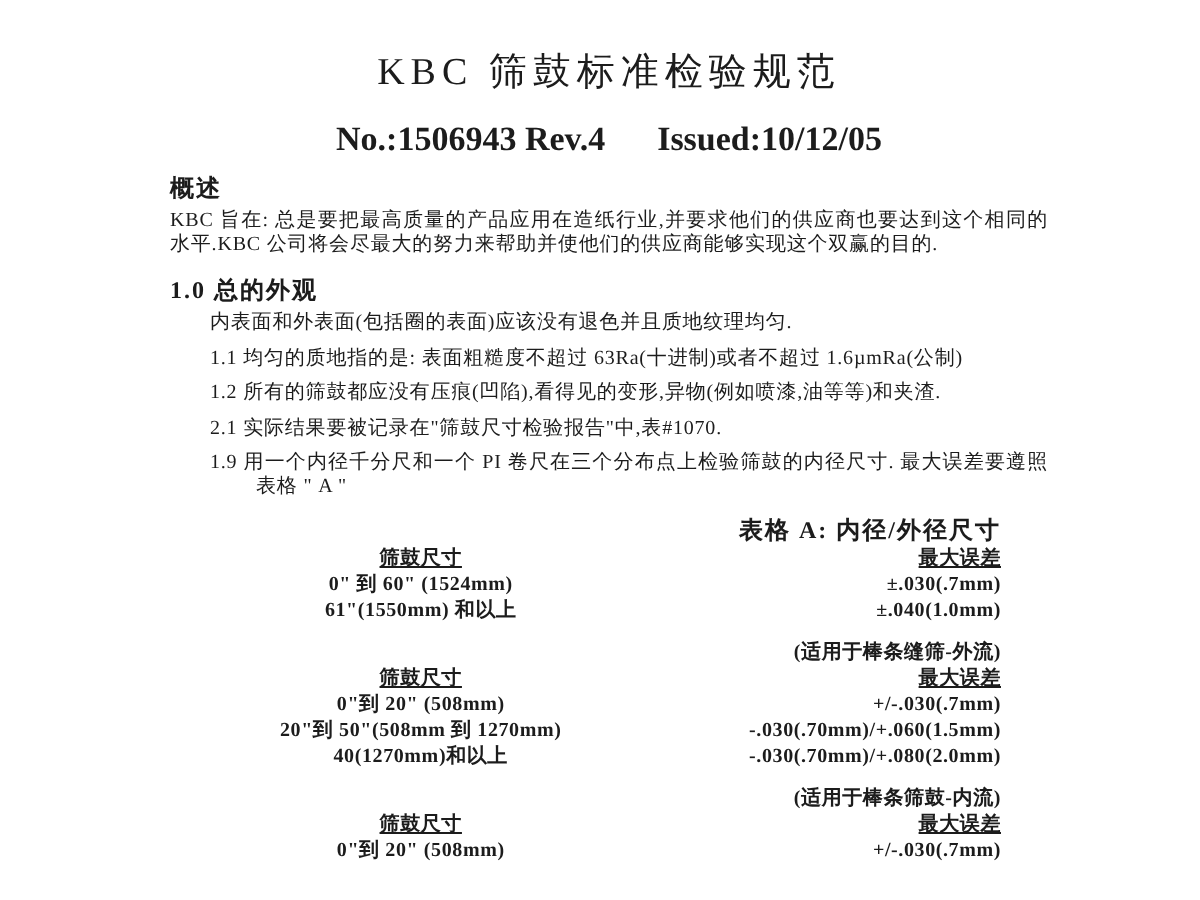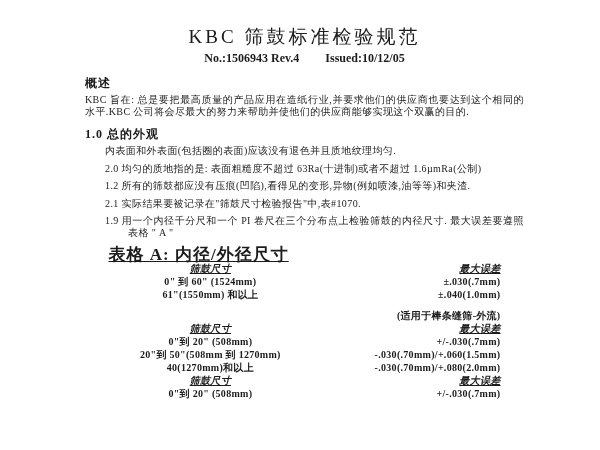--- a/index.html
+++ b/index.html
@@ -8,22 +8,22 @@
     background:#ffffff; color:#1c1c1c;
     font-family:"Liberation Serif","DejaVu Serif",serif;
   }
   .page { padding:26px 76px 0 85px; }
 
   .doc-title {
     text-align:center; font-size:19px; line-height:22px;
     font-weight:normal; letter-spacing:3px;
   }
   .doc-subtitle {
-    text-align:center; font-size:12px; line-height:15px;
-    font-weight:bold; margin-top:3px;
+    text-align:center; font-size:17px; line-height:15px;
+    font-weight:bold; margin-top:14px;
   }
   .doc-subtitle .gap { display:inline-block; width:26px; }
 
   .h-sec {
     font-size:12px; line-height:14px; font-weight:bold;
     letter-spacing:1px;
   }
   .mt-sec { margin-top:10px; }
 
   .body-text {
@@ -32,47 +32,47 @@
   }
   .indent { margin-left:20px; }
   .item { margin-top:6px; }
   .hang { padding-left:23px; text-indent:-23px; }
 
   .tableA {
     width:392px; margin:10px auto 0;
     font-size:10px; font-weight:bold; letter-spacing:0.3px;
   }
   .tbl-title {
-    text-align:left; font-size:17px; line-height:13px;
-    font-weight:bold; letter-spacing:1px;text-decoration:underline;
+    text-align:right; font-size:12px; line-height:13px;
+    font-weight:bold; letter-spacing:1px;
   }
   .grp-label { text-align:center; line-height:11px; margin-top:2px; }
   .grp-label.spaced { margin-top:10px;text-align:right; }
   .trow { display:flex; line-height:10.5px; margin-top:2.5px; }
   .c1 { width:208px; text-align:center; }
   .c2 { width:184px; text-align:right; padding-left:8px; }
-  .u { text-decoration:underline;font-style:italic; }
+  .u { text-decoration:underline; }
 </style>
 </head>
 <body>
 
 <div class="page">
 
   <div class="doc-title">KBC 筛鼓标准检验规范</div>
   <div class="doc-subtitle">
     <span>No.:1506943 Rev.4</span><span class="gap"></span><span>Issued:10/12/05</span>
   </div>
 
   <div class="h-sec mt-sec">概述</div>
   <div class="body-text">KBC 旨在: 总是要把最高质量的产品应用在造纸行业,并要求他们的供应商也要达到这个相同的水平.KBC 公司将会尽最大的努力来帮助并使他们的供应商能够实现这个双赢的目的.</div>
 
   <div class="h-sec mt-sec">1.0 总的外观</div>
   <div class="indent">
     <div class="body-text">内表面和外表面(包括圈的表面)应该没有退色并且质地纹理均匀.</div>
-    <div class="body-text item">2.0 均匀的质地指的是: 表面粗糙度不超过 63Ra(十进制)或者不超过 1.6µmRa(公制)</div>
+    <div class="body-text item">1.1 均匀的质地指的是: 表面粗糙度不超过 63Ra(十进制)或者不超过 1.6µmRa(公制)</div>
     <div class="body-text item">1.2 所有的筛鼓都应没有压痕(凹陷),看得见的变形,异物(例如喷漆,油等等)和夹渣.</div>
   </div>
 
   <div class="indent">
     <div class="body-text item">2.1 实际结果要被记录在"筛鼓尺寸检验报告"中,表#1070.</div>
     <div class="body-text item hang">1.9 用一个内径千分尺和一个 PI 卷尺在三个分布点上检验筛鼓的内径尺寸. 最大误差要遵照表格 " A "</div>
   </div>
 
   <div class="tableA">
     <div class="tbl-title">表格 A: 内径/外径尺寸</div>
@@ -101,20 +101,21 @@
     </div>
     <div class="trow">
       <div class="c1">20"到 50"(508mm 到 1270mm)</div>
       <div class="c2">-.030(.70mm)/+.060(1.5mm)</div>
     </div>
     <div class="trow">
       <div class="c1">40(1270mm)和以上</div>
       <div class="c2">-.030(.70mm)/+.080(2.0mm)</div>
     </div>
 
+    <div class="grp-label spaced">(适用于棒条筛鼓-内流)</div>
     <div class="trow">
       <div class="c1"><span class="u">筛鼓尺寸</span></div>
       <div class="c2"><span class="u">最大误差</span></div>
     </div>
     <div class="trow">
       <div class="c1">0"到 20" (508mm)</div>
       <div class="c2">+/-.030(.7mm)</div>
     </div>
 
   </div>

